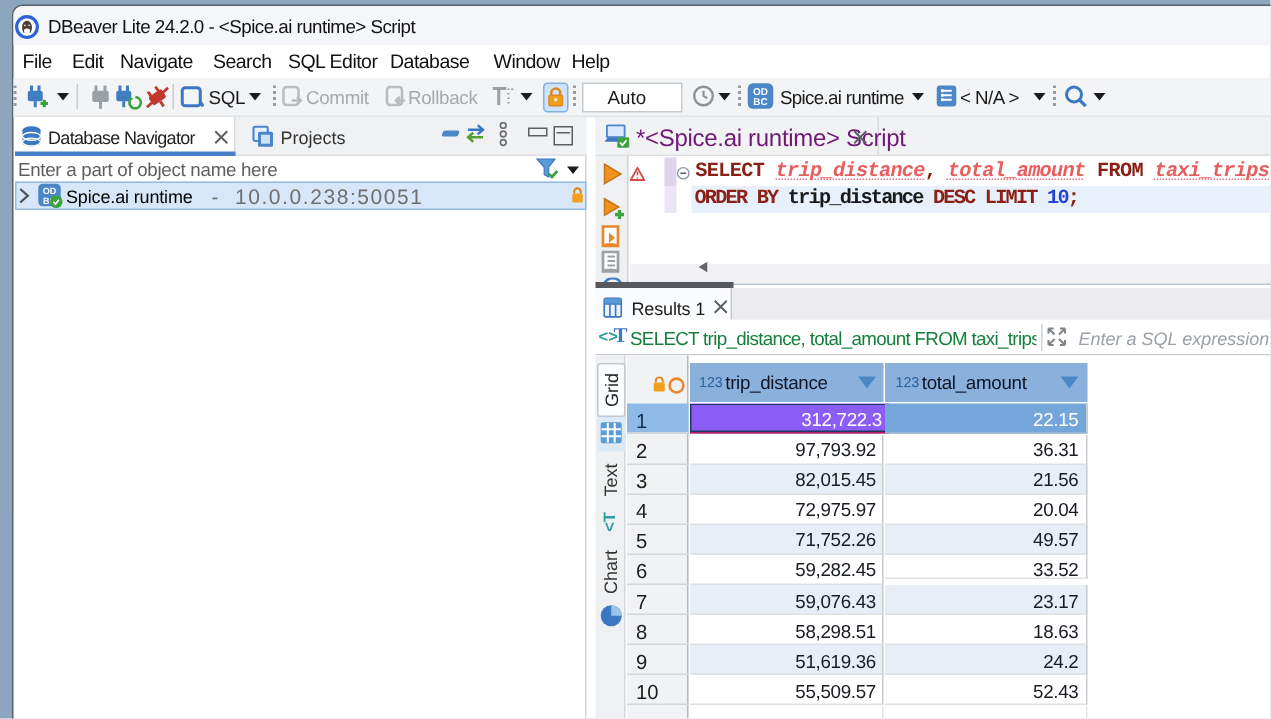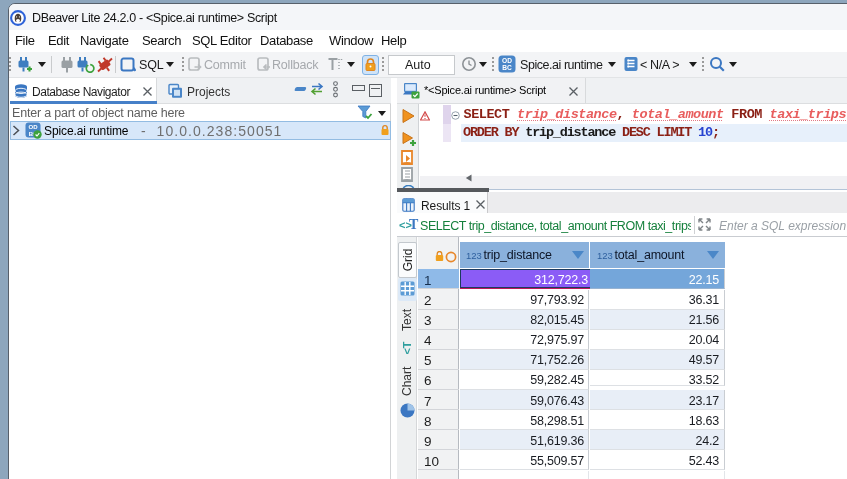--- a/index.html
+++ b/index.html
@@ -190,21 +190,21 @@
 
 <div class="abs" style="left:397px;top:78px;width:450px;height:26px;background:#eff1f3;border-bottom:1px solid #dcdee0"></div>
 <div class="abs" style="left:397px;top:78px;width:189px;height:25px;background:#f1f2f4;border-right:1px solid #d8dadc"></div>
 <svg class="abs" style="left:402px;top:82px" width="19" height="17" viewBox="0 0 19 17">
  <rect x="2" y="1" width="13" height="9" rx="1" fill="#4a86c8"></rect>
  <rect x="3.2" y="2.2" width="10.6" height="6.6" fill="#dbeafc"></rect>
  <path d="M1 12.5h15l-2-2.5H3z" fill="#3b77c2"></path>
  <rect x="9.5" y="9.5" width="8" height="7" rx="1" fill="#3da23d"></rect>
  <path d="M11.3 13l1.6 1.7 2.8-3.2" fill="none" stroke="#fff" stroke-width="1.2"></path>
 </svg>
-<div class="abs" style="left:424px;top:84px;font-size:11px;letter-spacing:-0.2px;color:#000000">*&lt;Spice.ai runtime&gt; Script</div>
+<div class="abs" style="left:424px;top:84px;font-size:16px;letter-spacing:-0.2px;color:#701a75">*&lt;Spice.ai runtime&gt; Script</div>
 <svg class="abs xico" style="left:568px;top:86px" width="11" height="11" viewBox="0 0 11 11">
  <path d="M1.5 1.5l8 8M9.5 1.5l-8 8" fill="none"></path>
 </svg>
 
 <div class="abs" style="left:397px;top:104px;width:450px;height:85px;background:#fff"></div>
 <div class="abs" style="left:397px;top:104px;width:22px;height:84.5px;background:#eef0f1;border-right:1px solid #d0d3d6"></div>
 <svg class="abs" style="left:401px;top:108px" width="15" height="16" viewBox="0 0 15 16">
  <path d="M2 1.5l11 6.5-11 6.5z" fill="#f0921e" stroke="#c8741a" stroke-width="1"></path>
 </svg>
 <svg class="abs" style="left:401px;top:131px" width="17" height="18" viewBox="0 0 17 18">

